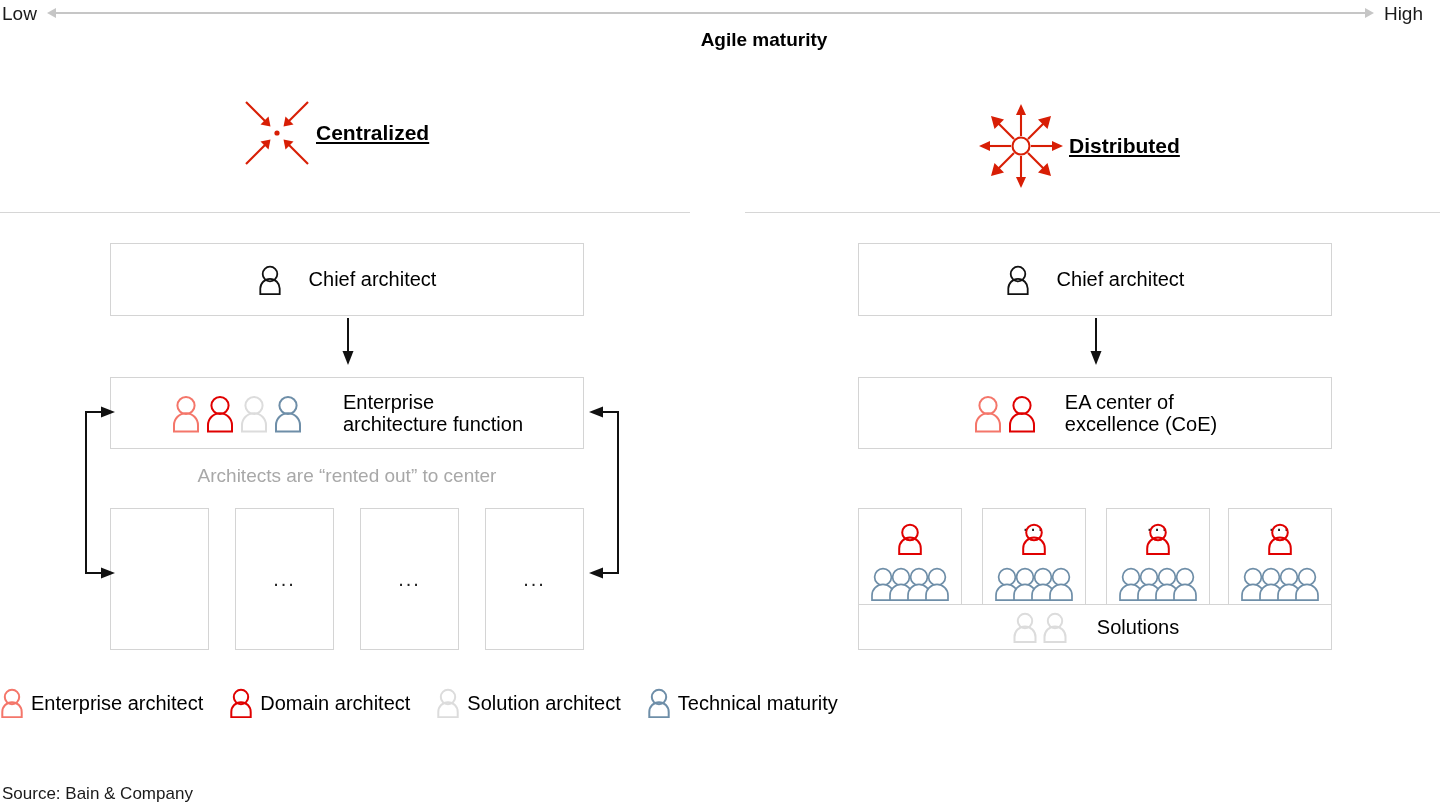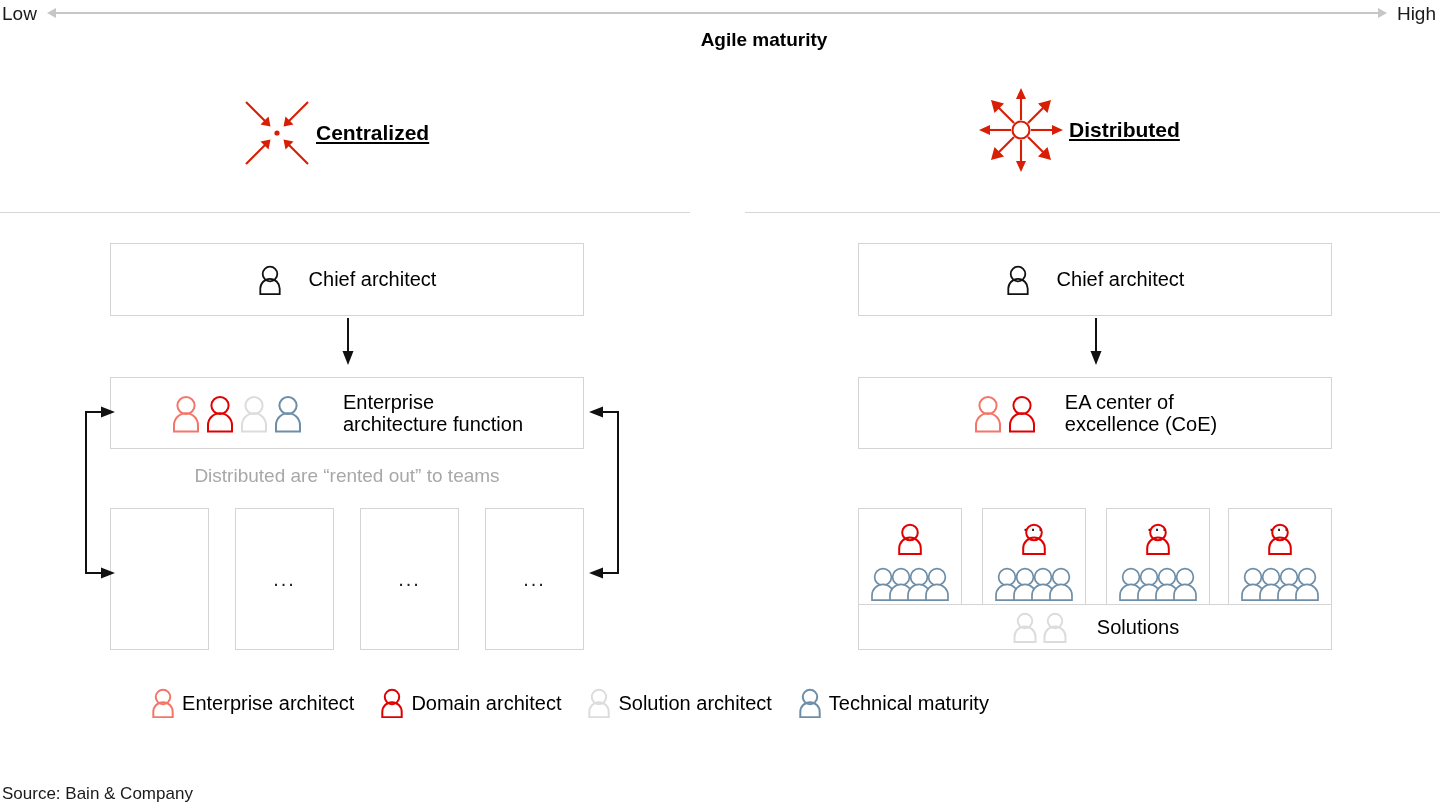--- a/index.html
+++ b/index.html
@@ -24,21 +24,21 @@
     display: flex;
     align-items: center;
   }
   .axis-label {
     font-size: 19px;
     color: #1a1a1a;
     white-space: nowrap;
     line-height: 1;
   }
   .axis-label.low  { margin-left: 2px; margin-right: 10px; }
-  .axis-label.high { margin-left: 10px; margin-right: 4px; }
+  .axis-label.high { margin-left: 10px; margin-right: 17px; }
   .axis-line {
     flex: 1 1 auto;
     height: 14px;
     position: relative;
   }
   .axis-line .bar {
     position: absolute;
     left: 8px; right: 8px;
     top: 6px;
     height: 1.5px;
@@ -73,21 +73,21 @@
     gap: 2px;
     text-decoration: underline;
   }
   .col-head .title {
     font-size: 21px;
     font-weight: bold;
     color: #000;
     white-space: nowrap;
   }
   .col-head.left  { left: 240px; top: 96px; }
-  .col-head.right { left: 975px; top: 84px; }
+  .col-head.right { left: 975px; top: 100px; }
 
   .divider {
     position: absolute;
     top: 212px;
     height: 1px;
     background: #d6d6d6;
   }
   .divider.left  { left: 0px;   width: 690px; }
   .divider.right { left: 745px; width: 695px; }
 
@@ -128,21 +128,20 @@
     letter-spacing: 2px;
     line-height: 1;
   }
 
   
   .legend {
     position: absolute;
     left: 0; top: 688px;
     width: 1140px;
     display: flex;
-    justify-content: center;
     align-items: center;
     gap: 26px;
   }
   .legend-item {
     display: flex;
     align-items: center;
     gap: 7px;
   }
   .legend-item .txt {
     font-size: 20px;
@@ -265,21 +264,21 @@
             <path d="M105 38.6 v-6.4 a12 12 0 0 1 24 0 v6.4 z"></path>
           </g>
         </g>
       </svg>
     </span>
     <span class="box-label">Enterprise
 architecture function</span>
   </div>
 </div>
 
-<div class="caption" style="left:110px; top:465px; width:474px;">Distributed are “rented out” to teams</div>
+<div class="caption" style="left:110px; top:465px; width:474px;">Architects are “rented out” to center</div>
 
 <div class="box" style="left:110px; top:508px; width:99px; height:142px;">
   <div class="box-inner">
     <span class="ellipsis" style="position:static;"></span>
   </div>
 </div>
 <div class="box" style="left:235px; top:508px; width:99px; height:142px;">
   <div class="box-inner">
     <span class="ellipsis" style="position:static;">...</span>
   </div>

